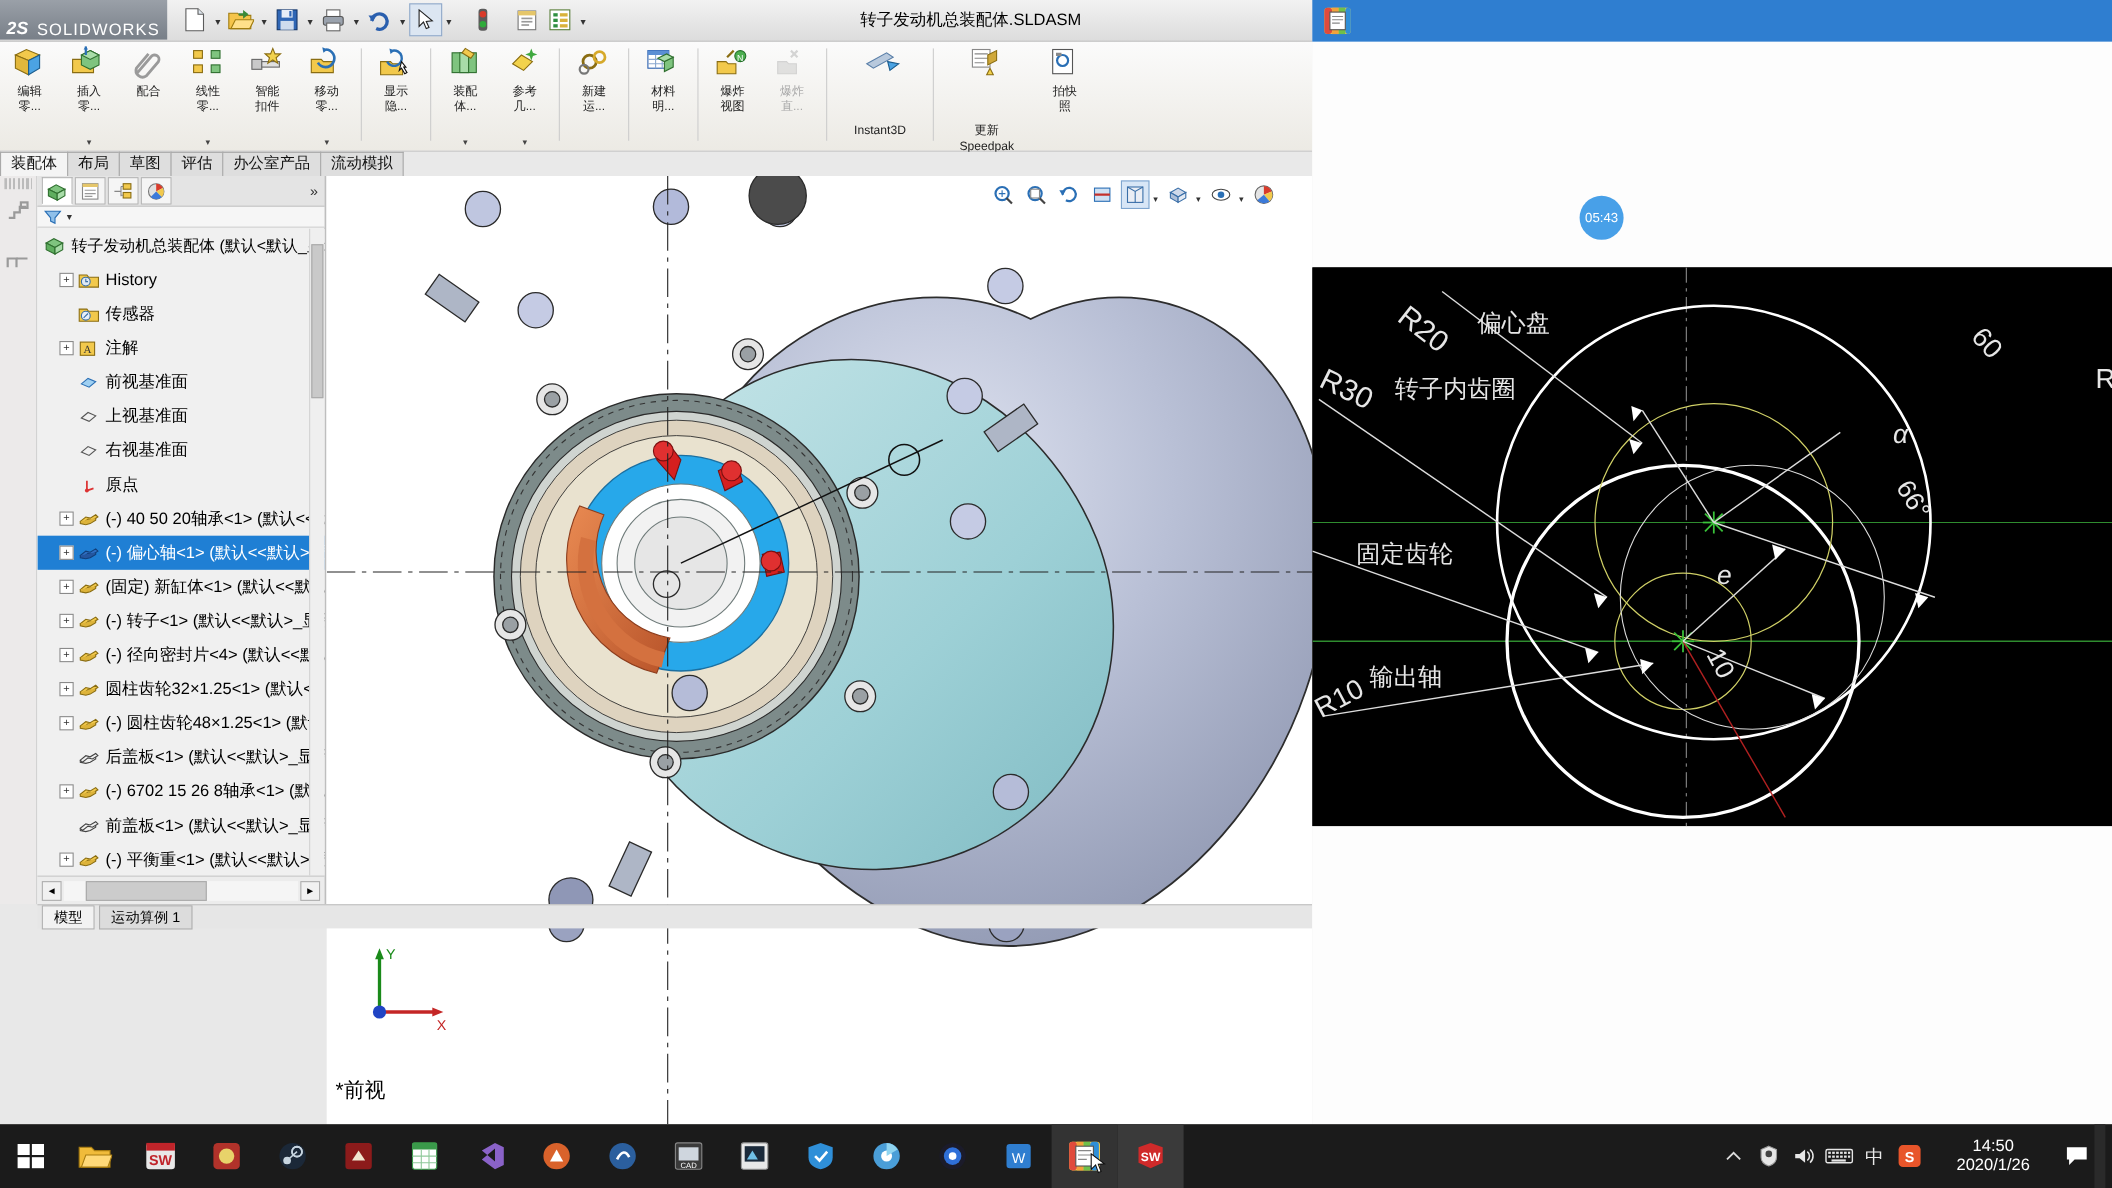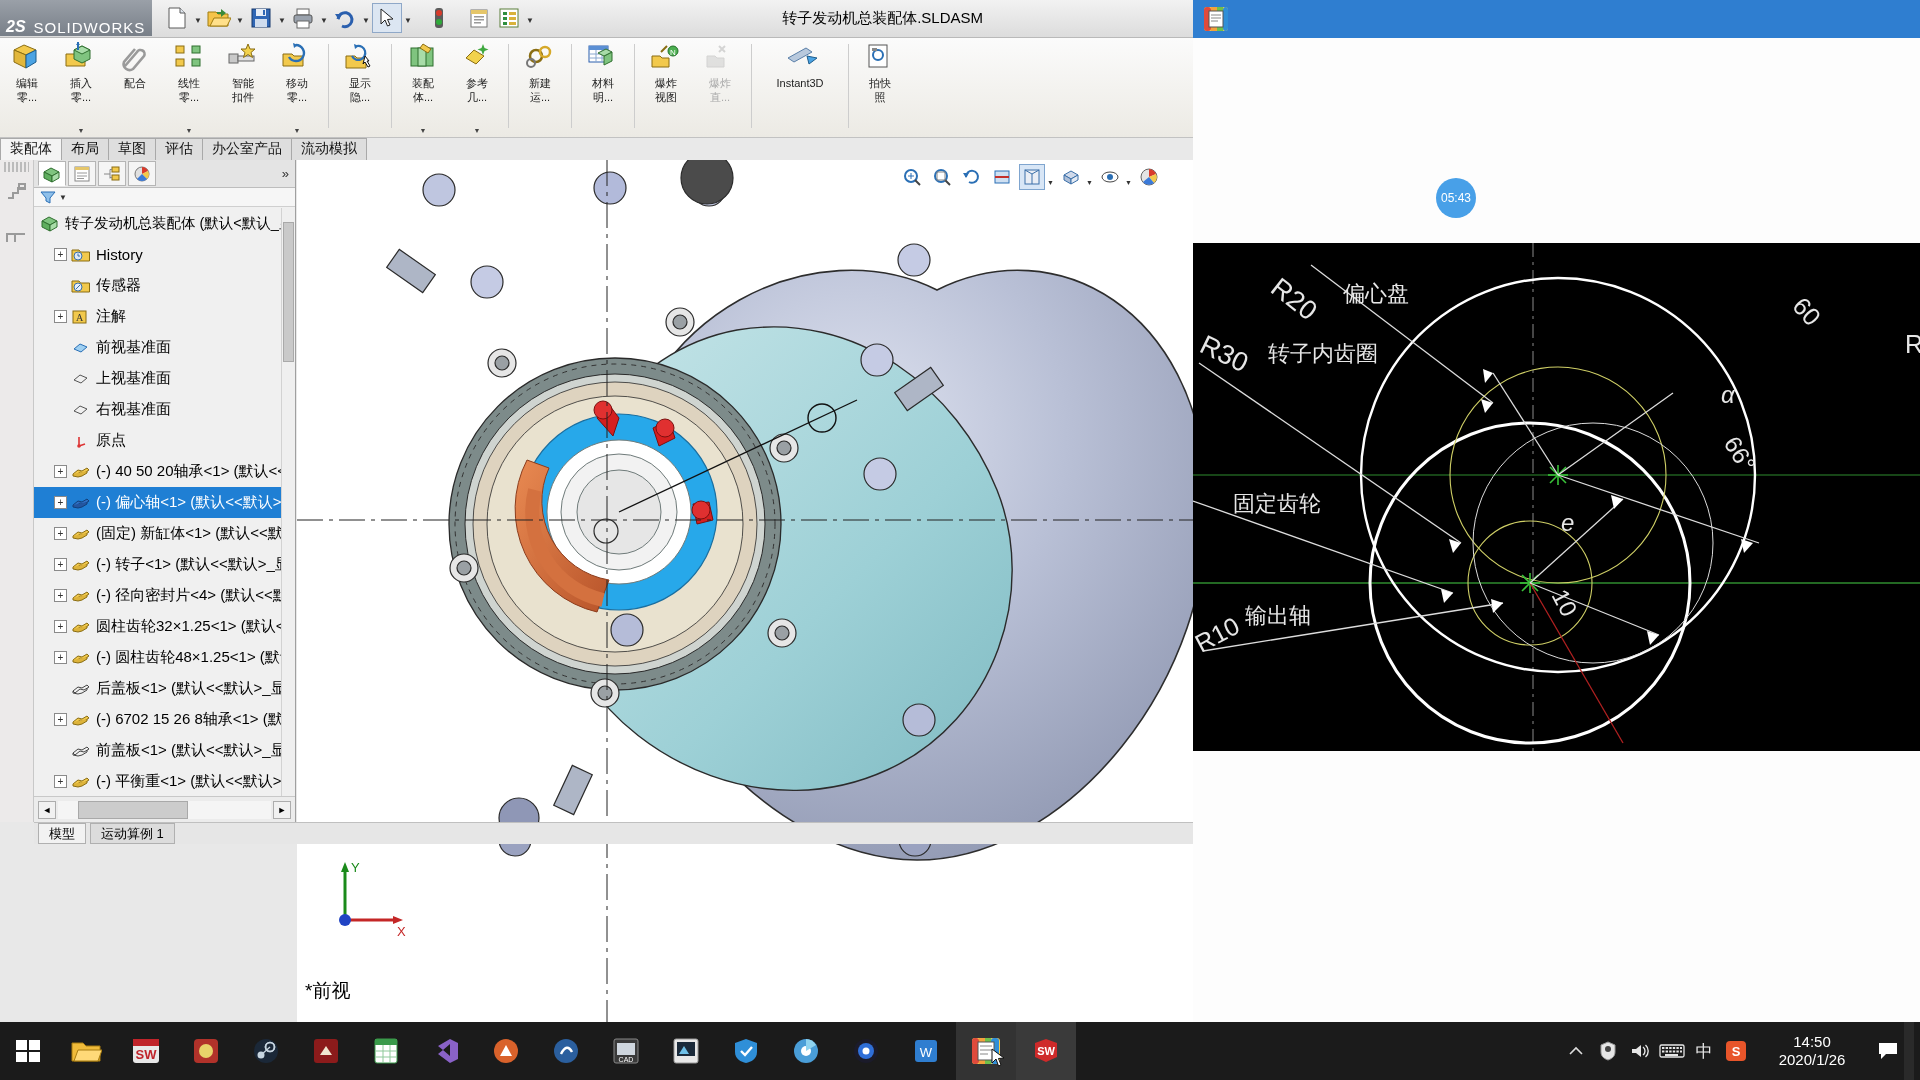--- a/index.html
+++ b/index.html
@@ -26,21 +26,21 @@
      font-size:8px; color:#333; padding-bottom:8px;}
   .qa-btn.pressed { border:1px solid #8fa8c8; background:#dce6f2; }
   .doc-title { position:absolute; right:210px; top:9px; font-size:15px; color:#000; white-space:nowrap;}
 
   
   .ribbon { position:absolute; left:0; top:38px; width:1193px; height:100px;
      background:linear-gradient(#fbfbfb,#eceae4); border-bottom:1px solid #c2c2c2;
      display:flex; align-items:flex-start; }
   .rb-item { width:54px; height:98px; display:flex; flex-direction:column; align-items:center;
      padding-top:4px; position:relative; }
-  .rb-item.wide { width:88px; }
+  .rb-item.wide { width:88px;gap:36px; }
   .rb-ico { width:34px; height:32px; position:relative; }
   .rb-lbl { font-size:11px; line-height:14px; text-align:center; color:#222;
      margin-top:2px; width:100%; }
   .rb-lbl.gray { color:#aaa; }
   .rb-dd { position:absolute; bottom:2px; font-size:7px; color:#444; }
   .rb-div { width:1px; height:84px; background:#cdcdcd; margin:6px 4px 0 4px; }
 
   
   .cmdtabs { position:absolute; left:0; top:138px; width:1193px; height:22px;
      background:#e9e9e9; display:flex; align-items:flex-end; font-size:14px;}
@@ -90,21 +90,21 @@
      background:rgba(255,255,255,0.0); }
   .vt-btn { width:26px; height:26px; margin:0 2px; display:flex; align-items:center;
      justify-content:center; position:relative;}
   .vt-btn.pressed { border:1px solid #7fa5cf; background:#d8e6f6; }
   .vt-caret { width:9px; font-size:7px; color:#333; display:flex;align-items:flex-end;height:26px;
      padding-bottom:4px;}
   .viewlabel { position:absolute; left:8px; bottom:18px; font-size:19px; color:#000; }
 
   
   .doctabs { position:absolute; left:34px; top:822px; width:1159px; height:22px;
-     background:#e6e6e6; border-top:1px solid #c0c0c0; display:flex; 
+     background:#e6e6e6; border-top:1px solid #c0c0c0; display:flex; align-items:center;
      font-size:13px; }
   .dtab { padding:1px 10px; border:1px solid #b0b0b0; background:#dcdcdc; margin-left:4px; }
   .dtab.act { background:#f2f2f2; }
 
   
   #viewer { position:absolute; left:1193px; top:0; width:727px; height:1022px;
      background:#fdfdfd; }
   .vw-title { height:38px; background:#2f7ed0; display:flex; align-items:center;
      padding-left:10px; color:#fff; font-size:16px; white-space:nowrap; overflow:hidden;}
   .vw-ico { width:26px; height:26px; margin-right:8px; flex:0 0 26px;}
@@ -439,20 +439,36 @@
         <svg width="40" height="30" viewBox="0 0 40 30">
             <path d="M5 16 l18-10 l6 4 l-18 10z" fill="#b8c9dd" stroke="#5a7fa8"></path>
             <path d="M24 14 l10 2 l-8 6z" fill="#4ba3e3" stroke="#1c5c8c"></path>
           </svg>
       </span>
       <span class="rb-lbl">Instant3D</span>
     </div>
 
     <div class="rb-div"></div>
 
+    <div class="rb-item wide">
+      <span class="rb-ico">
+        <svg width="34" height="30" viewBox="0 0 34 30">
+            <rect x="4" y="3" width="16" height="16" fill="#fff" stroke="#888"></rect>
+            <g stroke="#888">
+              <path d="M6 7 h12 M6 11 h12 M6 15 h9"></path>
+            </g>
+            <path d="M18 8 l8-4 v9 l-8 4z" fill="#cfa83a" stroke="#8a6d12"></path>
+            <path d="M20 20 l3 6 h-6z" fill="#f2d24c" stroke="#8a6d12"></path>
+          </svg>
+      </span>
+      <span class="rb-lbl">
+          <span style="display:block">更新</span>
+          <span style="display:block">Speedpak</span>
+        </span>
+    </div>
 
     <div class="rb-item">
       <span class="rb-ico">
         <svg width="30" height="30" viewBox="0 0 30 30">
             <rect x="6" y="3" width="18" height="22" fill="#fff" stroke="#555"></rect>
             <circle cx="15" cy="13" r="5" fill="none" stroke="#2a6fb5" stroke-width="2"></circle>
             <path d="M9 6 h5 v3 h-5z" fill="#888"></path>
           </svg>
       </span>
       <span class="rb-lbl">

